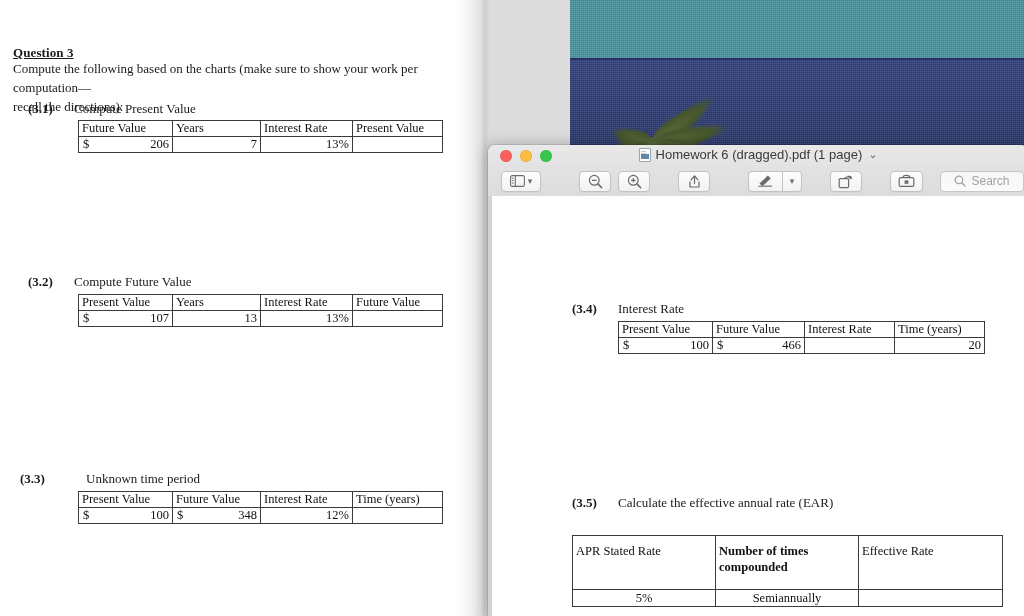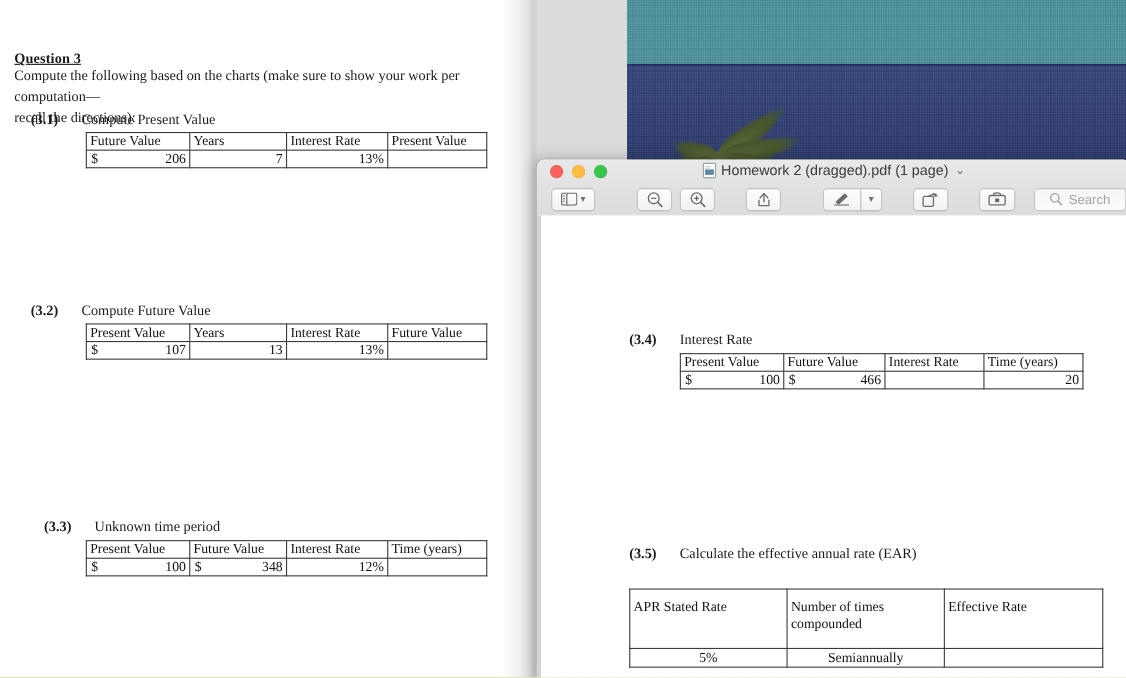--- a/index.html
+++ b/index.html
@@ -292,21 +292,21 @@
           <span class="sym">$</span>
           <span>107</span>
         </td>
         <td class="num">13</td>
         <td class="num">13%</td>
         <td class="num blank"></td>
       </tr>
     </tbody>
       </table>
 
-    <div class="sub-row doc-text" style="position:absolute;left:40px;top:471px;">
+    <div class="sub-row doc-text" style="position:absolute;left:20px;top:471px;gap:20px;">
       <span class="sub-num">(3.3)</span>
       <span class="sub-label">Unknown time period</span>
     </div>
     <table class="fin" style="position:absolute;left:78px;top:491px;width:364px;">
       <colgroup>
           <col style="width:94px">
           <col style="width:88px">
           <col style="width:92px">
           <col style="width:90px">
         </colgroup>
@@ -340,21 +340,21 @@
     <div class="titlebar">
 
       <div class="lights">
         <div class="light red"></div>
         <div class="light yellow"></div>
         <div class="light green"></div>
       </div>
 
       <div class="title-center">
         <span class="doc-icon"></span>
-        <span>Homework 2 (dragged).pdf (1 page)</span>
+        <span>Homework 6 (dragged).pdf (1 page)</span>
         <span class="title-chevron">⌄</span>
       </div>
 
       <div class="toolbar">
 
         <div class="tb-btn" style="min-width:40px;">
           <svg class="ico" width="15" height="12" viewBox="0 0 15 12">
             <rect x="0.6" y="0.6" width="13.8" height="10.8" rx="1.6" fill="none" stroke="#6b6b6b" stroke-width="1.1"></rect>
             <line x1="5.3" y1="0.6" x2="5.3" y2="11.4" stroke="#6b6b6b" stroke-width="1.1"></line>
             <line x1="2" y1="3.2" x2="3.6" y2="3.2" stroke="#6b6b6b" stroke-width="1"></line>
@@ -482,21 +482,21 @@
 
         <table class="fin" style="position:absolute;left:80px;top:339px;width:430px;">
           <colgroup>
               <col style="width:143px">
               <col style="width:143px">
               <col style="width:144px">
             </colgroup>
           <tbody>
               <tr>
             <th style="height:45px;vertical-align:top;padding-top:8px;">APR Stated Rate</th>
-            <th style="height:45px;vertical-align:top;padding-top:8px;line-height:1.25;">
+            <th style="height:45px;vertical-align:top;padding-top:8px;line-height:1.25;font-weight:bold;">
               <span>Number of times</span><br>
               <span>compounded</span>
             </th>
             <th style="height:45px;vertical-align:top;padding-top:8px;">Effective Rate</th>
           </tr>
           <tr>
             <td class="ctr" style="height:16px;">5%</td>
             <td class="ctr" style="height:16px;">Semiannually</td>
             <td class="ctr blank" style="height:16px;"></td>
           </tr>

